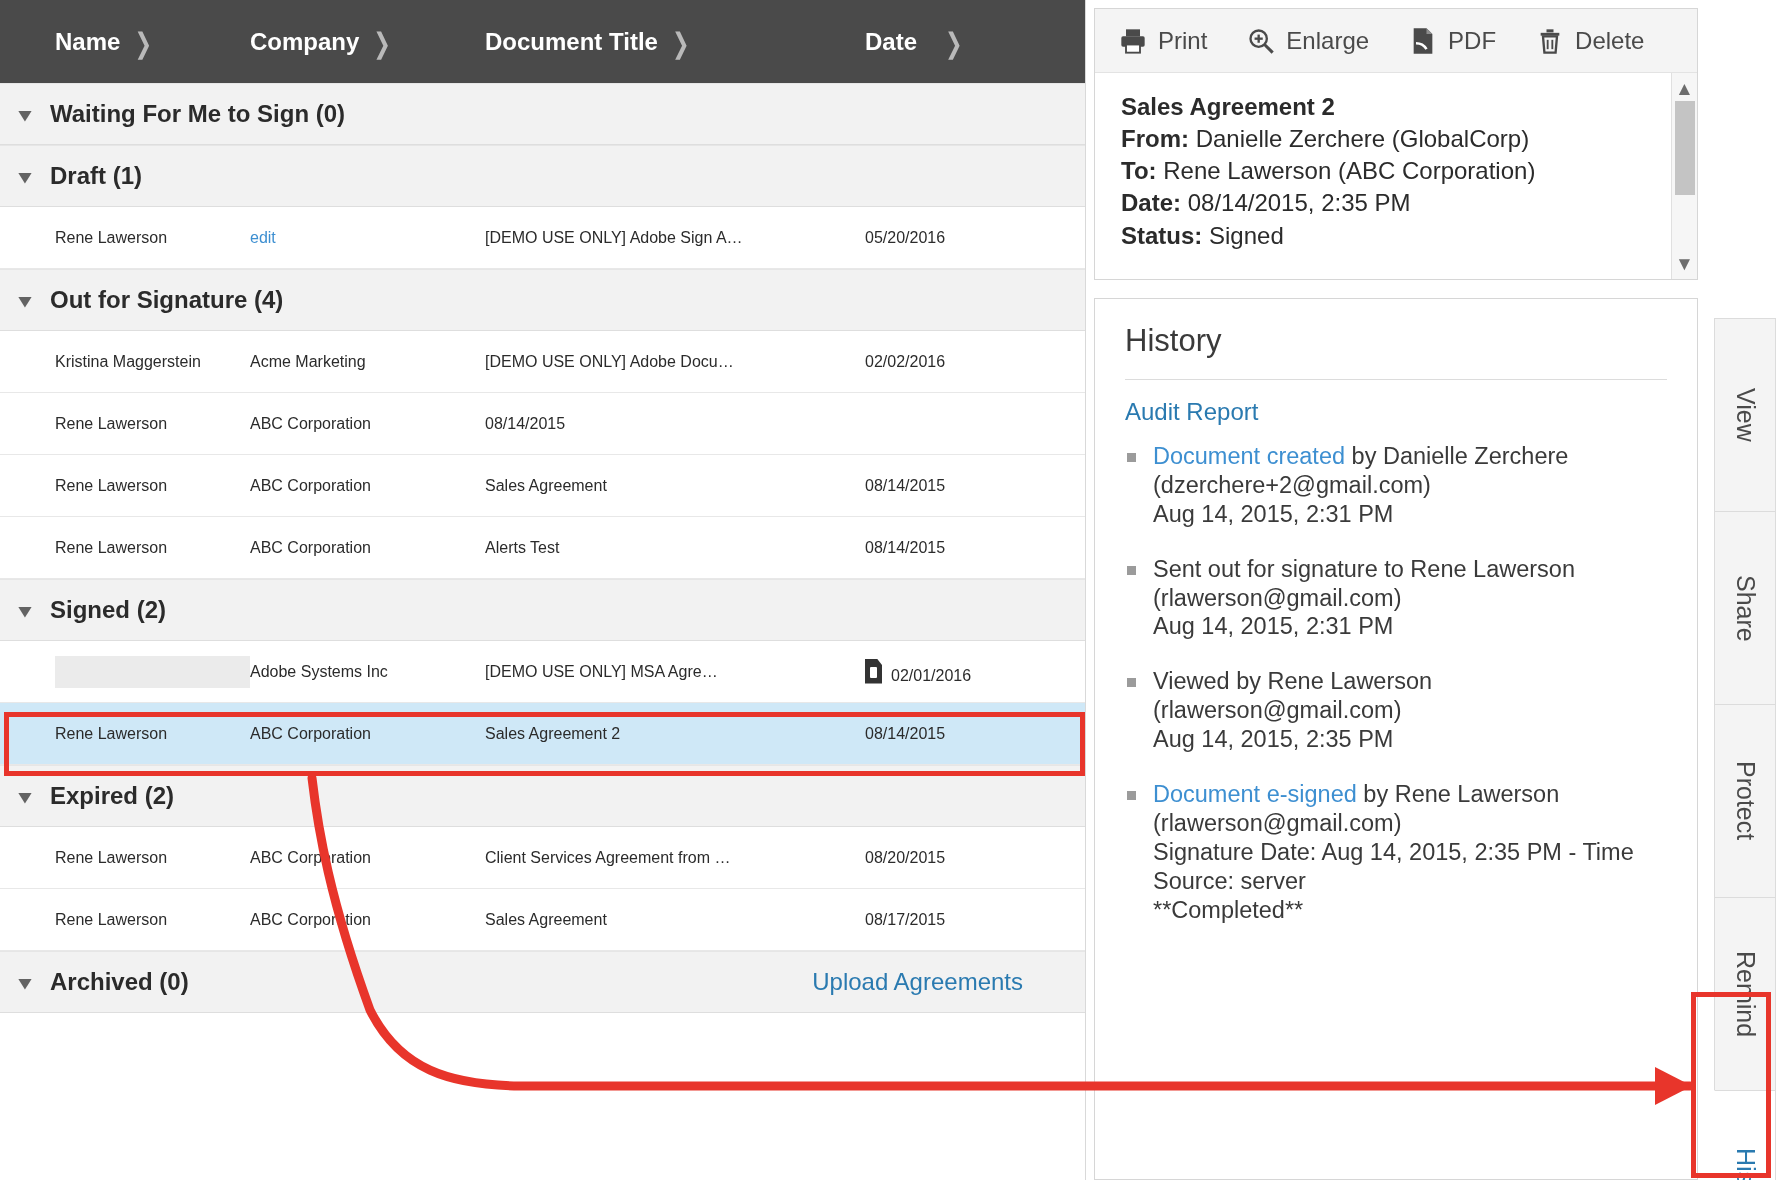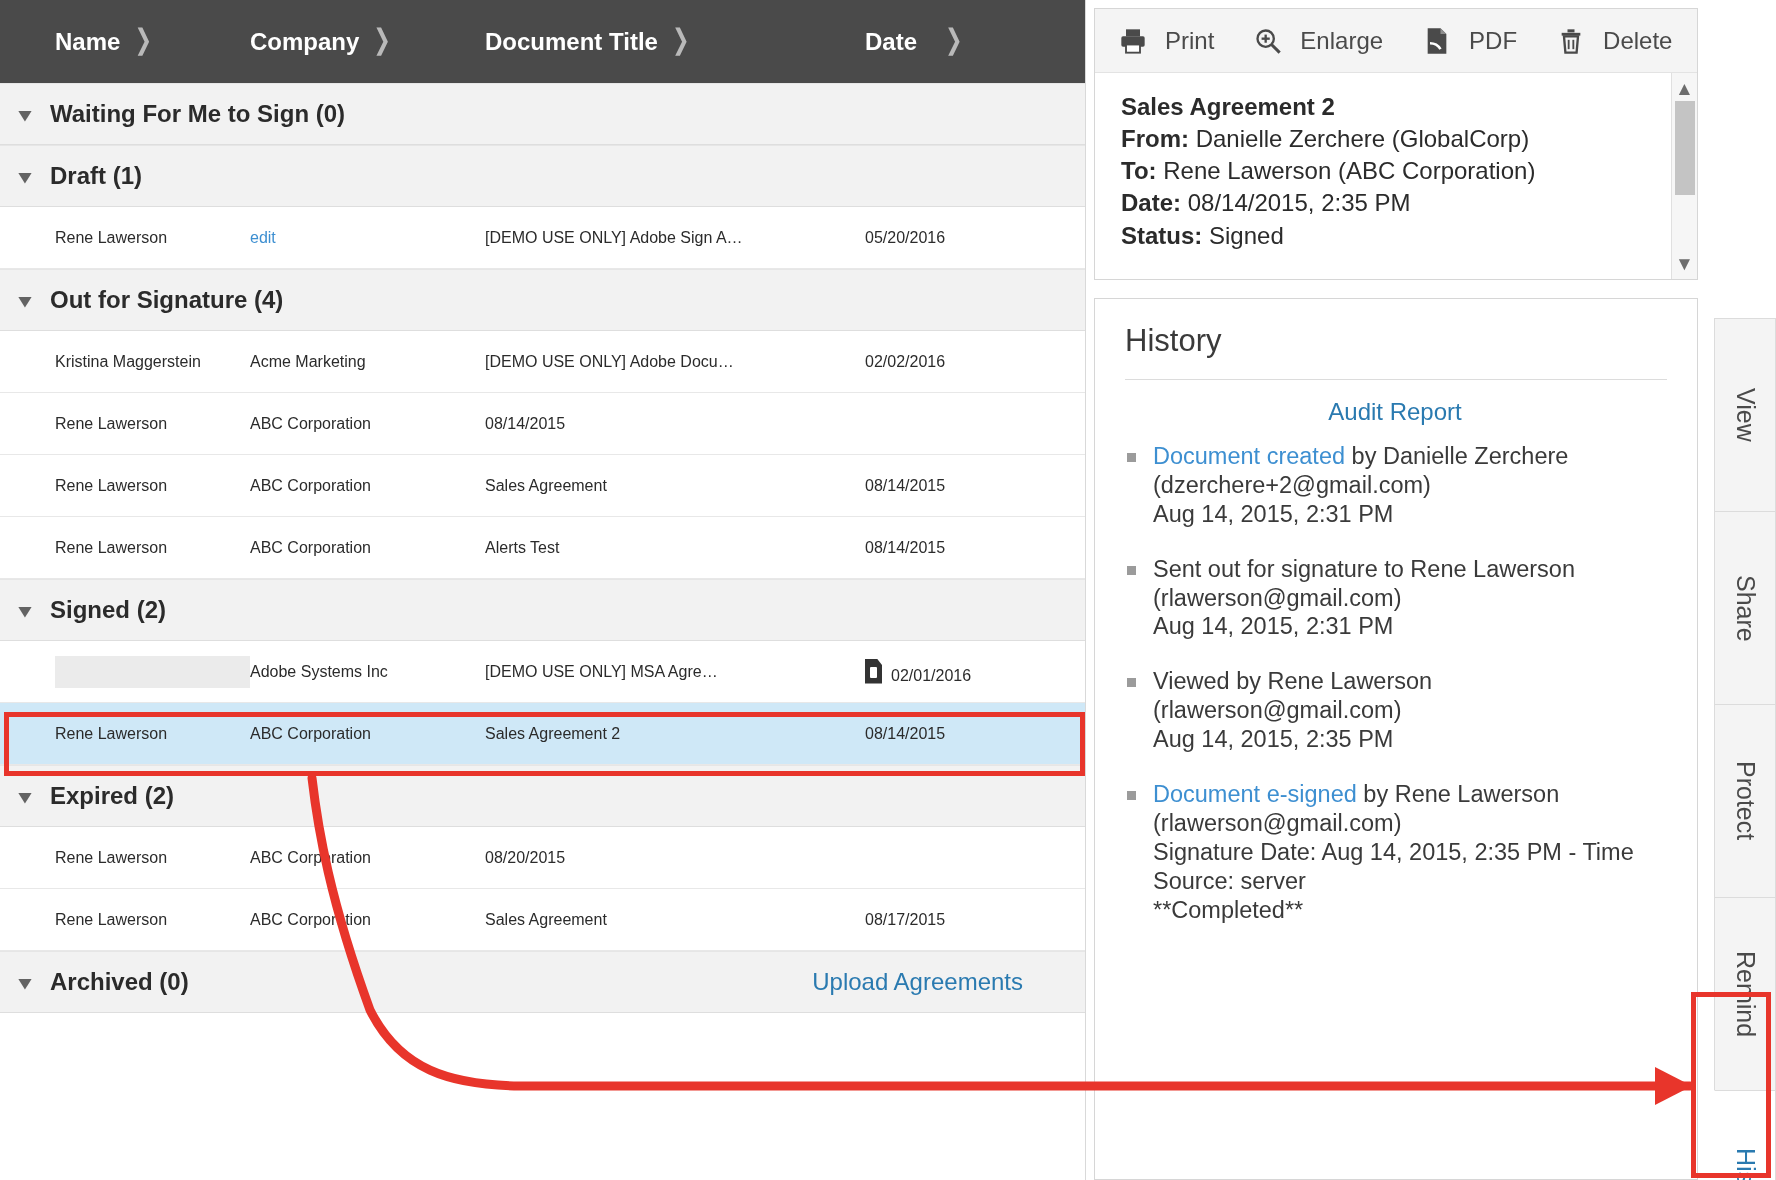--- a/index.html
+++ b/index.html
@@ -29,21 +29,21 @@
     height: 83px;
     background: #4a4a4a;
     display: flex;
     align-items: center;
     color: #ffffff;
     font-size: 24px;
     font-weight: bold;
   }
   .th {
     display: flex;
-    align-items: flex-start;
+    align-items: flex-end;
     gap: 14px;
     white-space: nowrap;
   }
   .th-name    { padding-left: 55px; width: 250px; }
   .th-company { width: 235px; }
   .th-title   { width: 380px; }
   .th-date    { width: 160px; gap: 28px; }
   .chev-right {
     display: inline-block;
     color: #b9b9b9;
@@ -160,21 +160,21 @@
     display: flex;
     align-items: center;
     gap: 40px;
     padding-left: 24px;
     font-size: 24px;
     color: #4a4a4a;
   }
   .tool-btn {
     display: flex;
     align-items: center;
-    gap: 18px;
+    gap: 11px;
     cursor: pointer;
     white-space: nowrap;
   }
   .ic { width: 28px; height: 28px; display:inline-block; }
 
   .detail-body {
     padding: 18px 26px 10px 26px;
     font-size: 24px;
     line-height: 1.34;
     color: #2b2b2b;
@@ -212,21 +212,21 @@
     overflow: hidden;
     position: relative;
   }
   .history-card.topb { border-top: 1px solid #d6d6d6; }
   .history-title {
     font-size: 31px;
     color: #3a3a3a;
     padding-bottom: 20px;
   }
   .hist-divider { border-bottom: 1px solid #dcdcdc; }
-  .audit-row { text-align: center; padding: 18px 2px 10px 0; }
+  .audit-row { text-align: left; padding: 18px 2px 10px 0; }
   .audit-link {
     color: #2a7ab0;
     font-size: 24px;
     cursor: pointer;
   }
   ul.hist-list { list-style: none; margin: 6px 0 0 0; padding: 0; }
   ul.hist-list li {
     position: relative;
     padding-left: 28px;
     margin-bottom: 26px;
@@ -375,20 +375,21 @@
           <div class="cell c-title">Sales Agreement 2</div>
           <div class="cell c-date"><span>08/14/2015</span></div>
         </div>
         <div class="group-row">
           <span class="caret-down">▾</span>
           <span class="group-label">Expired (2)</span>
         </div>
         <div class="data-row">
           <div class="cell c-name">Rene Lawerson</div>
           <div class="cell c-company">ABC Corporation</div>
+          <div class="cell c-title">Client Services Agreement from …</div>
           <div class="cell c-date"><span>08/20/2015</span></div>
         </div>
         <div class="data-row">
           <div class="cell c-name">Rene Lawerson</div>
           <div class="cell c-company">ABC Corporation</div>
           <div class="cell c-title">Sales Agreement</div>
           <div class="cell c-date"><span>08/17/2015</span></div>
         </div>
         <div class="group-row">
           <span class="caret-down">▾</span>

